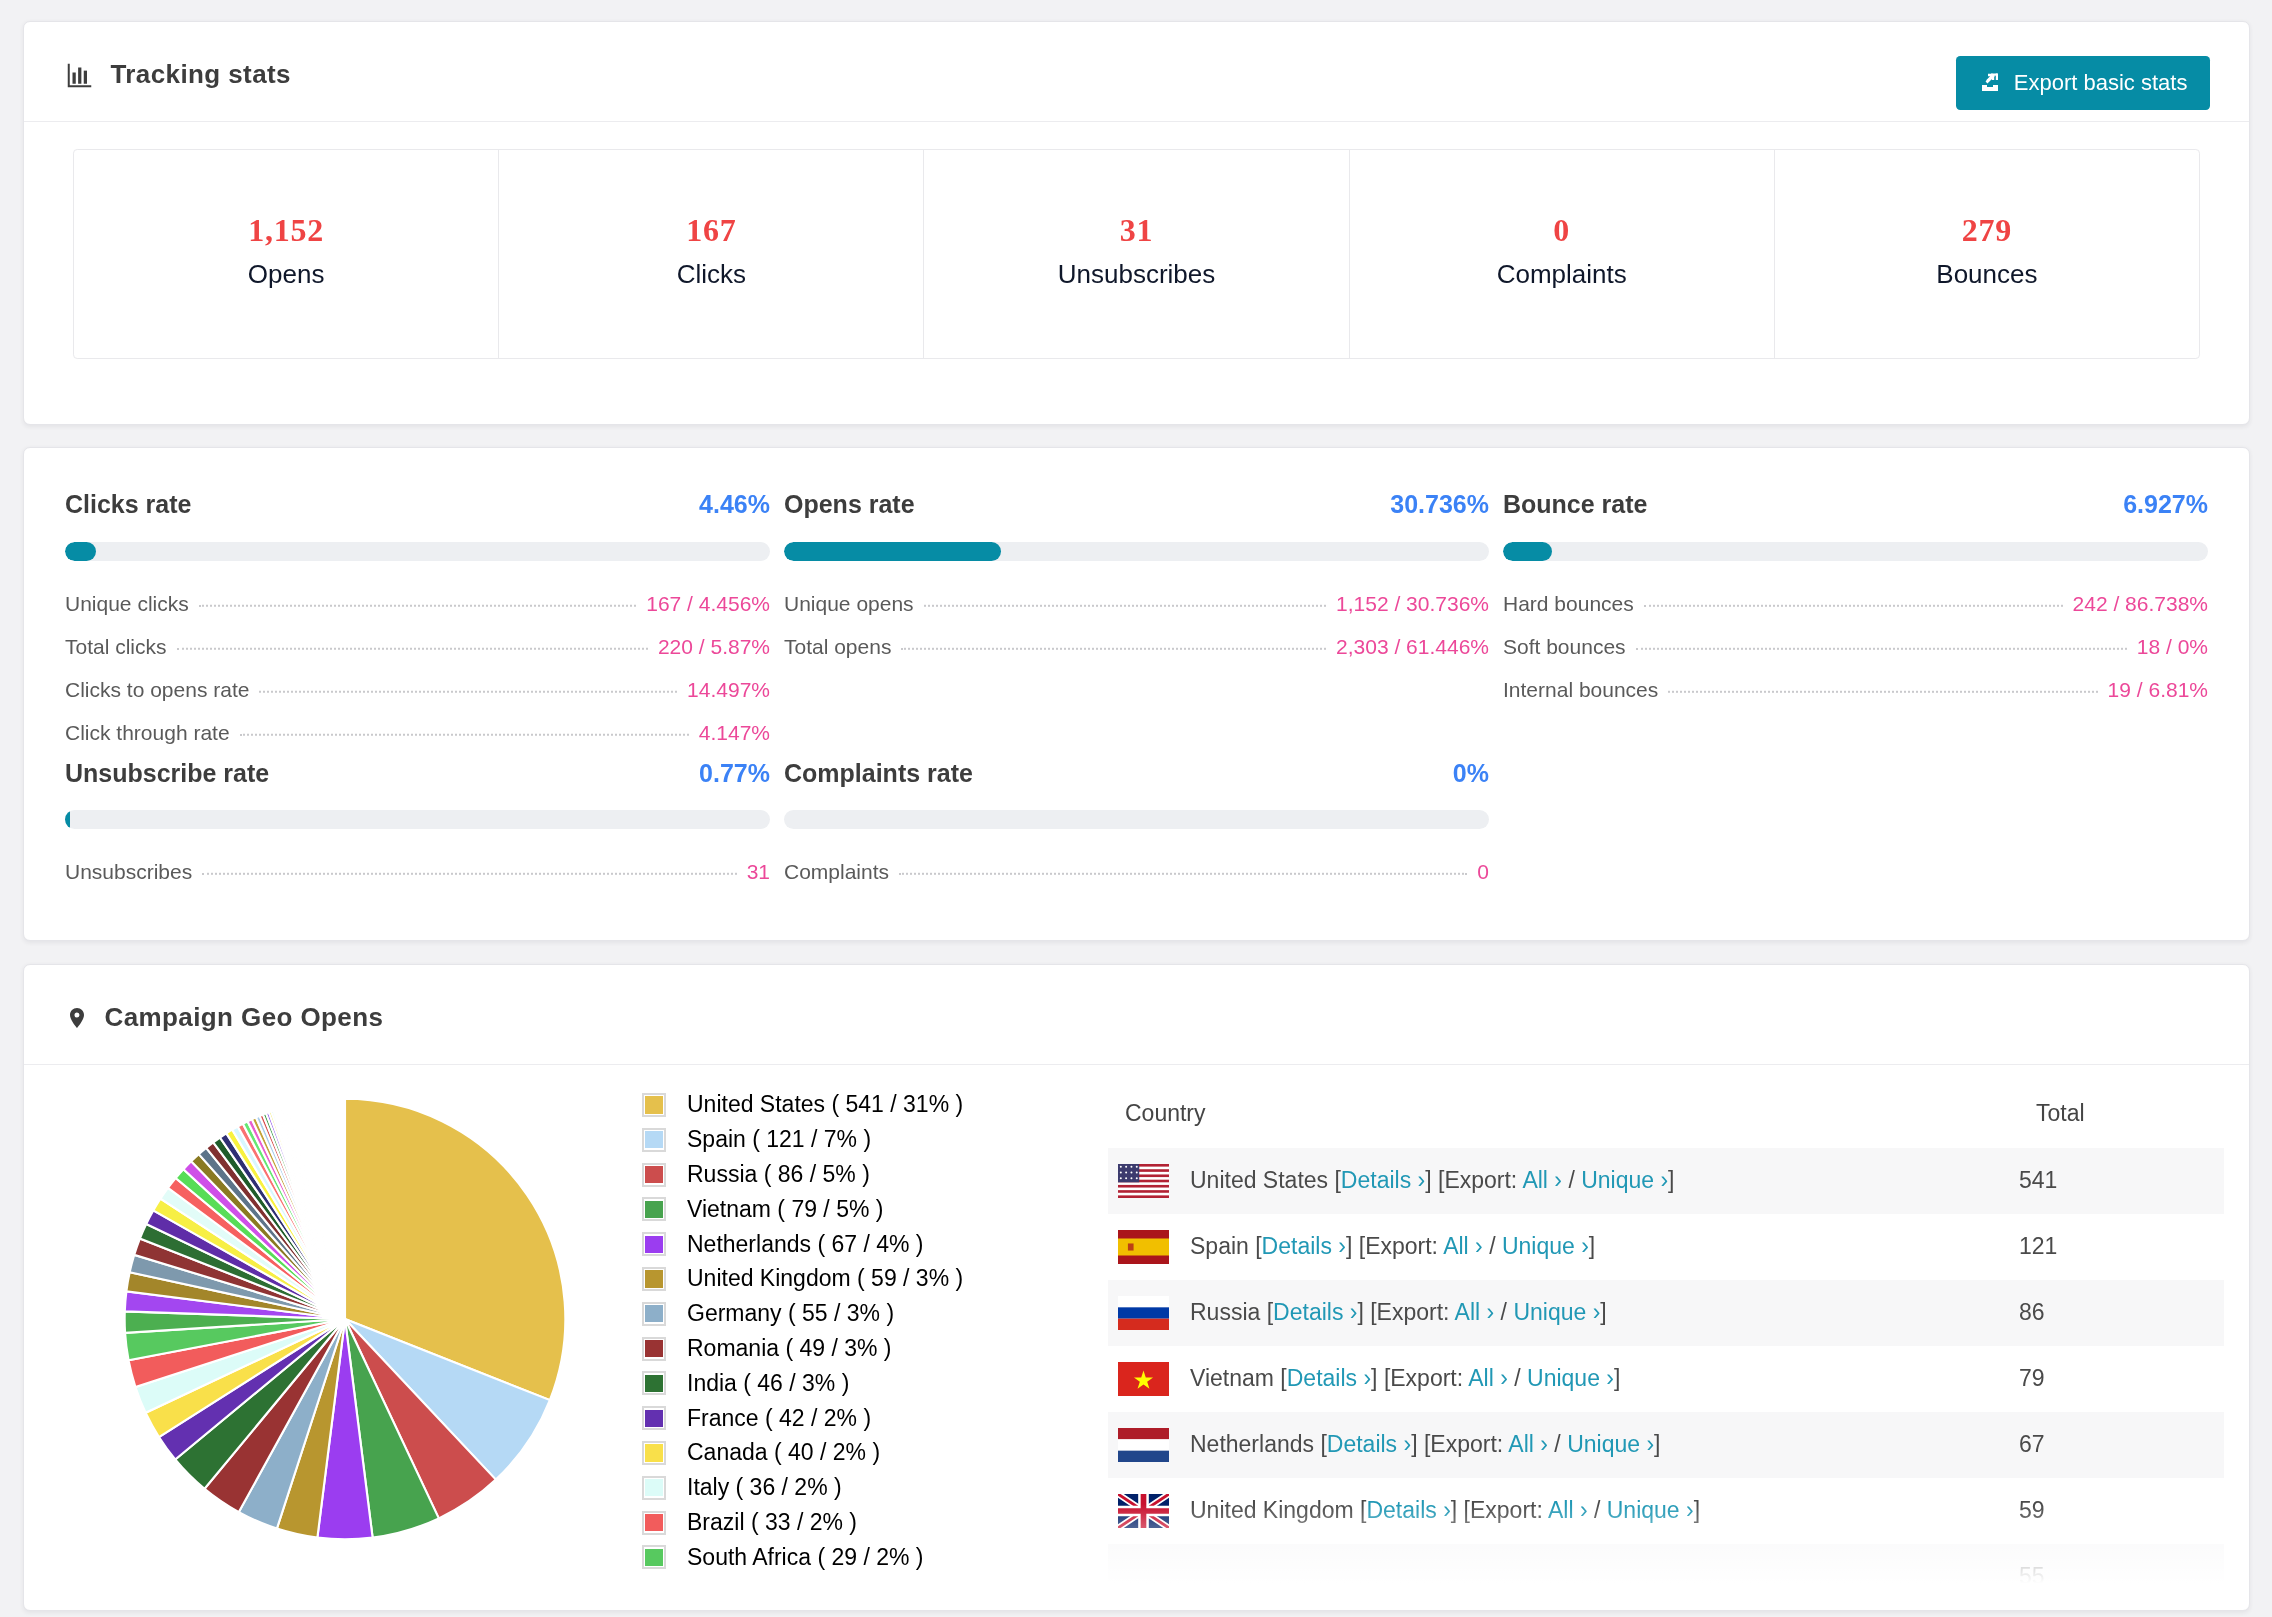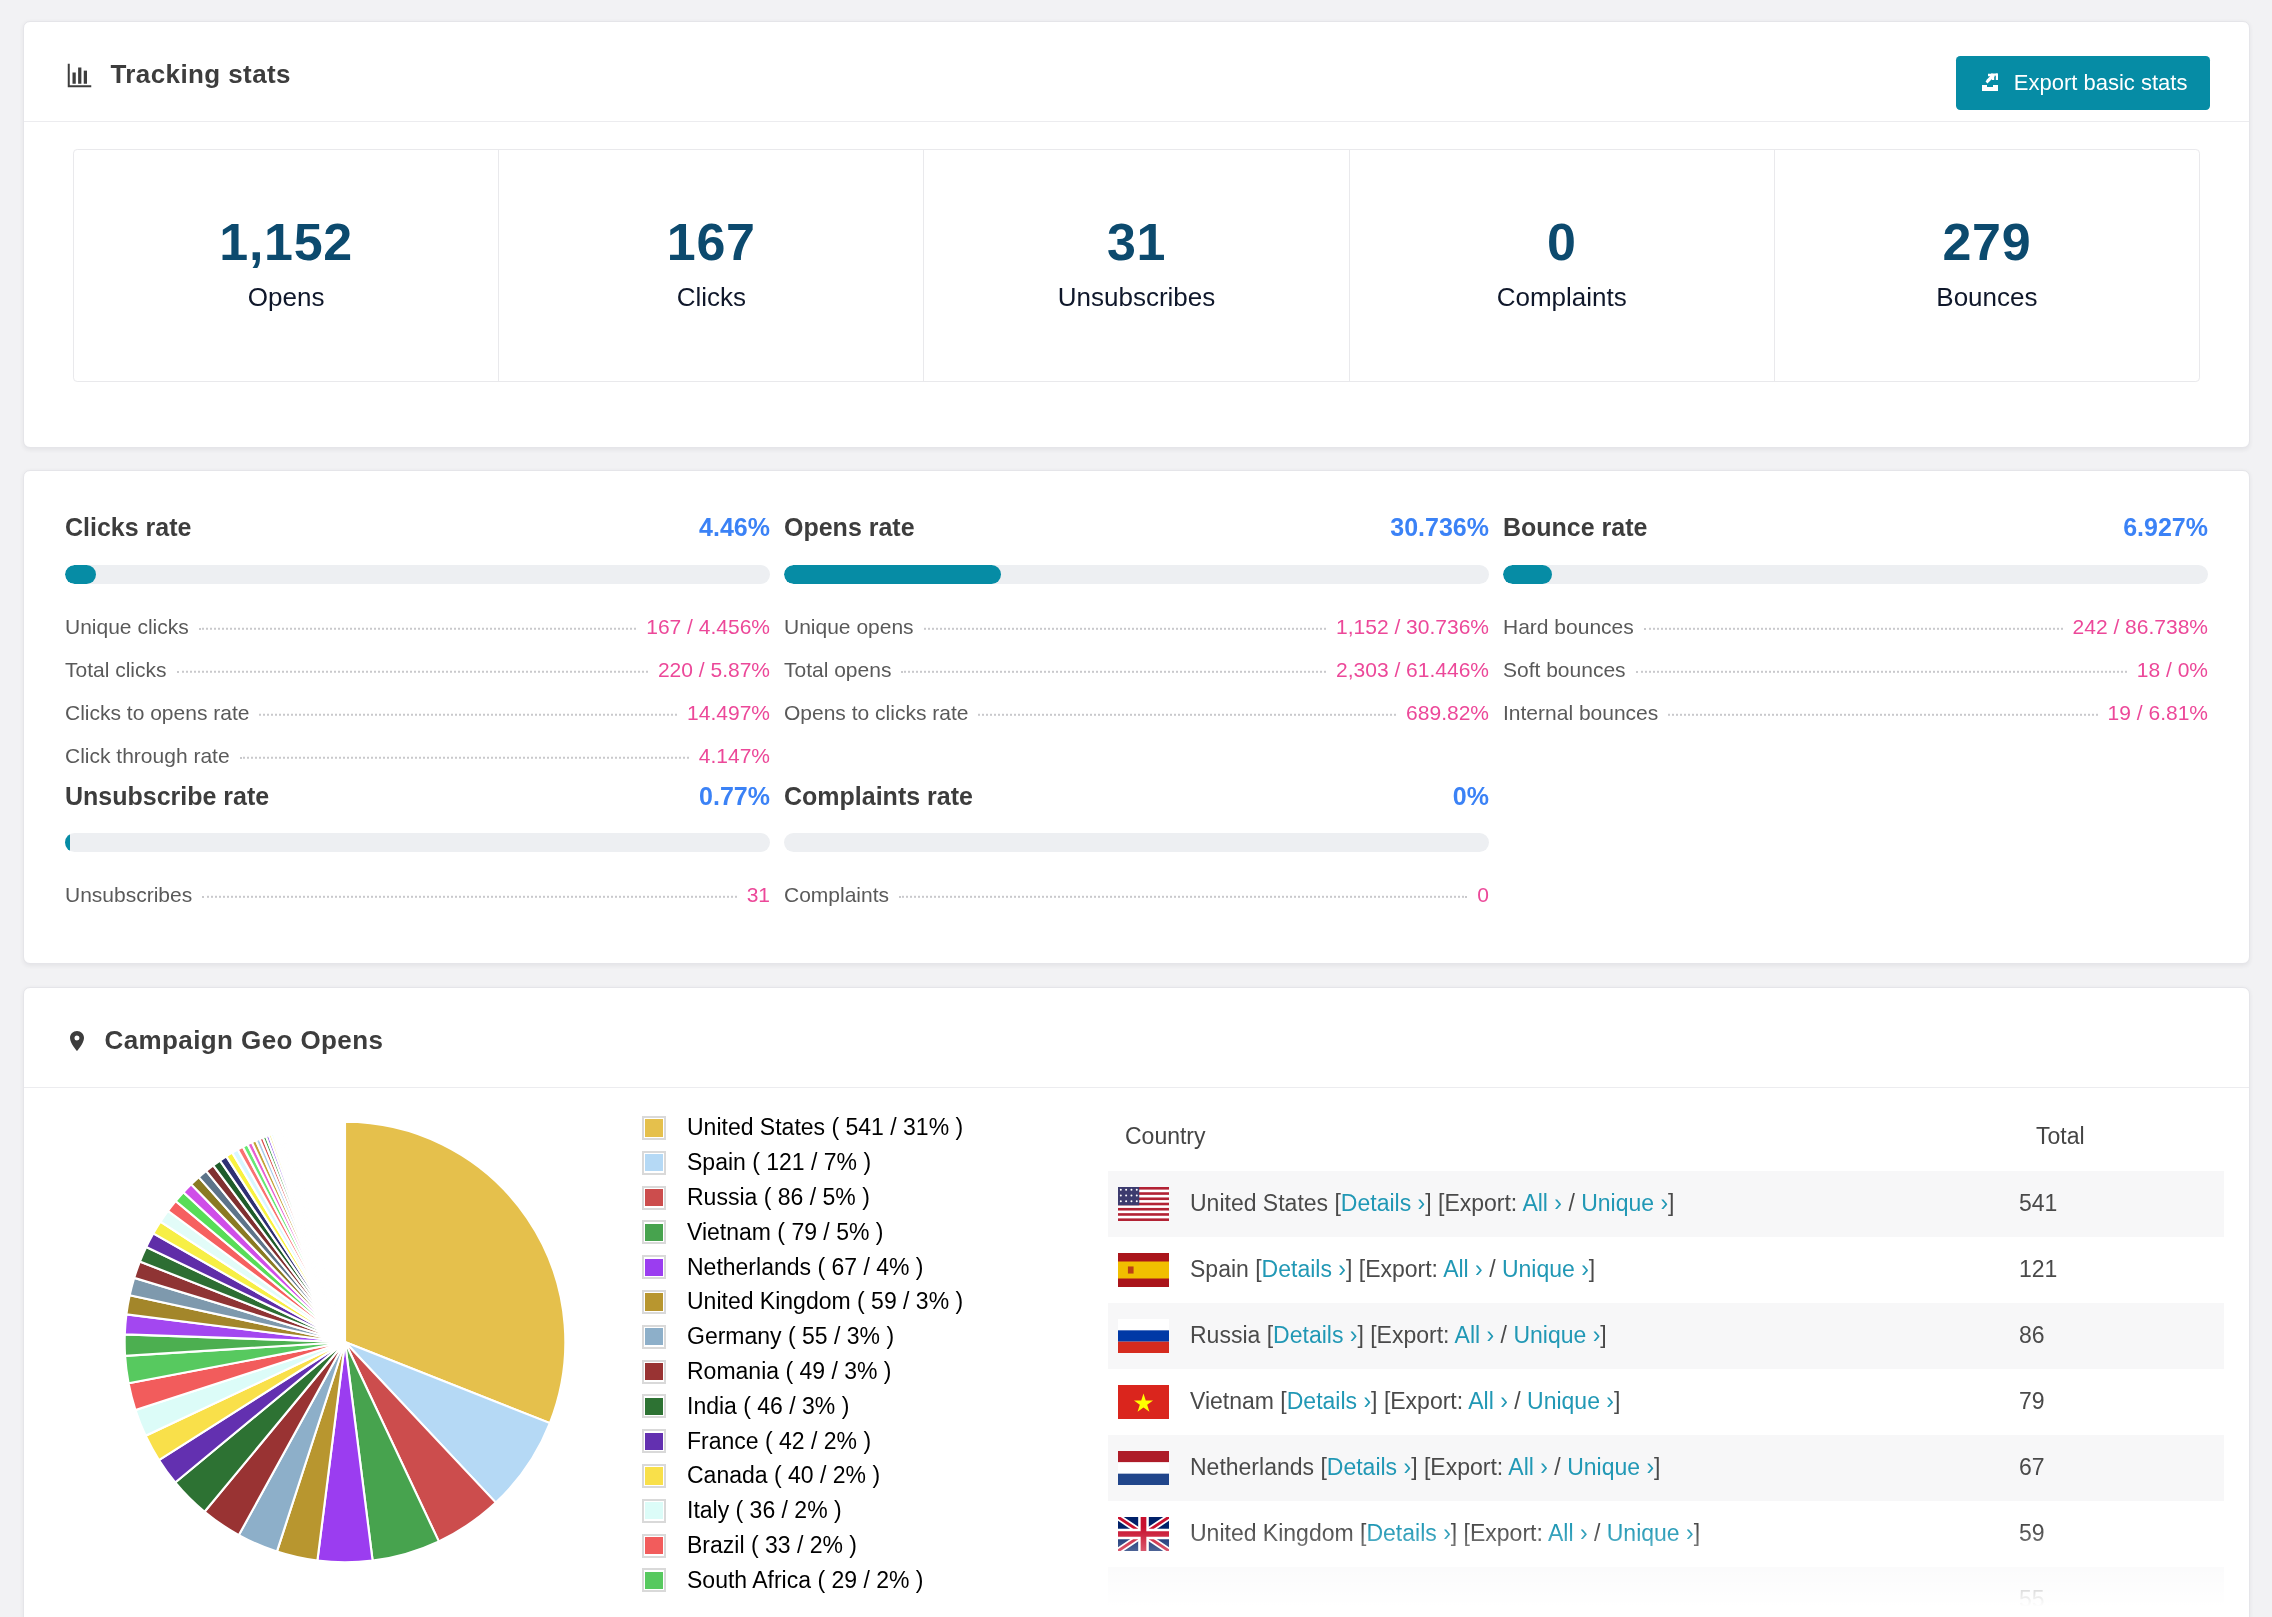--- a/index.html
+++ b/index.html
@@ -14,21 +14,21 @@
 
   
   #card-tracking { margin-top: 21px; }
   .export-btn { position: absolute; top: 34px; right: 39px; background: #068CA5; color: #fff;
     border: none; border-radius: 4.2px; font-size: 22px; padding: 14px 22.6px; cursor: pointer;
     display: flex; align-items: center; font-family: inherit; }
   .export-btn svg { width: 24px; height: 24px; margin-right: 11.3px; }
   .summary-row { display: flex; margin: 27px 49px 65px 49px; border: 0.7px solid #e9e9ec; border-radius: 4.2px; }
   .summary-cell { flex: 1; text-align: center; padding: 62px 7px 68px 7px; }
   .summary-cell + .summary-cell { border-left: 0.7px solid #e9e9ec; }
-  .summary-value { font-size: 52px; font-weight: 700; color: #0c4a6e; letter-spacing: 0.7px; }
+  .summary-value { font-size: 32px; font-weight: 700; color: #ef4444; letter-spacing: 0.7px; font-family: Liberation Serif, serif; }
   .summary-label { font-size: 26px; color: #0f172a; margin-top: 10px; }
 
   
   #card-rates { margin-top: 22.6px; padding: 42px 41px 56px 41px; }
   .rates-grid { display: grid; grid-template-columns: 1fr 1fr 1fr; column-gap: 83px; row-gap: 71px; gap: 14px; }
   .rate-head { display: flex; justify-content: space-between; align-items: baseline; }
   .rate-title { font-size: 25px; font-weight: 700; color: #3d3d3d; }
   .rate-value { font-size: 25px; font-weight: 700; color: #3b82f6; }
   .rate-bar { margin-top: 22.6px; height: 19px; background: #edeff2; border-radius: 10px; overflow: hidden; }
   .rate-fill { height: 100%; background: #068CA5; border-radius: 10px; }
@@ -152,25 +152,20 @@
         <div class="rate-rows">
           <div class="detail-row">
             <span class="detail-label">Unique opens</span>
             <span class="detail-leader"></span>
             <span class="detail-value">1,152 / 30.736%</span>
           </div>
           <div class="detail-row">
             <span class="detail-label">Total opens</span>
             <span class="detail-leader"></span>
             <span class="detail-value">2,303 / 61.446%</span>
-          </div>
-          <div class="detail-row">
-            <span class="detail-label">Opens to clicks rate</span>
-            <span class="detail-leader"></span>
-            <span class="detail-value">689.82%</span>
           </div>
         </div>
       </div>
       <div class="rate-block">
         <div class="rate-head">
           <span class="rate-title">Bounce rate</span>
           <span class="rate-value">6.927%</span>
         </div>
         <div class="rate-bar">
           <div class="rate-fill" style="width: 6.927%; background: rgb(6, 140, 165);"></div>

